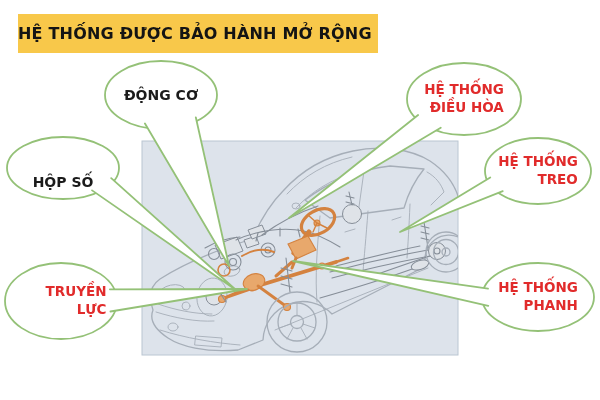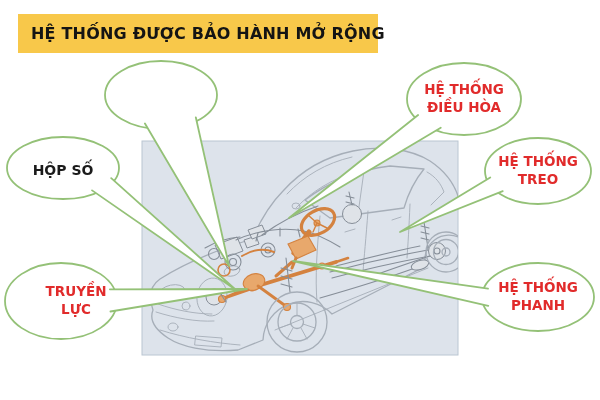--- a/index.html
+++ b/index.html
@@ -3,21 +3,21 @@
 <meta charset="utf-8">
 <style>
   html,body{margin:0;padding:0;background:#ffffff;}
   .stage{
     position:relative;width:600px;height:400px;overflow:hidden;background:#ffffff;
     font-family:"DejaVu Sans","Liberation Sans",sans-serif;
   }
   
   .banner{
     position:absolute;left:18px;top:14px;width:360px;height:39px;
-    background:var(--banner_bg);display:flex;align-items:center;padding-left:13px;
+    background:var(--banner_bg);display:flex;align-items:center;
     box-sizing:border-box;
   }
   .banner .title{
     font-size:16px;font-weight:bold;color:var(--title_text);letter-spacing:.2px;white-space:nowrap;
   }
   
   svg.diagram{position:absolute;left:0;top:0;width:600px;height:400px;}
   .bubble-ellipse{fill:var(--bubble_fill);stroke:var(--bubble_border);stroke-width:1.8;}
   .bubble-tail-fill{fill:var(--bubble_fill);stroke:none;}
   .bubble-tail-stroke{fill:none;stroke:var(--bubble_border);stroke-width:1.8;stroke-linejoin:round;stroke-linecap:round;}
@@ -26,23 +26,23 @@
   .graymech{stroke:var(--part_gray);fill:none;stroke-width:1.1;stroke-linejoin:round;stroke-linecap:round;}
   .grayfill{fill:#dfe3e8;stroke:var(--part_gray);stroke-width:1;}
   .orange{stroke:var(--part_orange);fill:none;stroke-linejoin:round;stroke-linecap:round;}
   .orangefill{fill:#e8a86c;stroke:var(--part_orange);stroke-width:1.1;}
   
   .bubble-label{
     position:absolute;width:120px;height:52px;display:flex;align-items:center;justify-content:center;
     text-align:center;font-weight:bold;white-space:pre-line;line-height:1.3;pointer-events:none;
   }
   .bubble-label.black{color:var(--label_black);font-size:14px;}
-  .bubble-label.red{color:var(--label_red);font-size:13.5px;}
+  .bubble-label.red{color:var(--label_red);font-size:13.5px;text-align:right;}
   #bl-engine{left:101px;top:69px;}
-  #bl-gearbox{left:3px;top:144px;}
+  #bl-gearbox{left:3px;top:156px;}
   #bl-drivetrain{left:16px;top:275px;}
   #bl-ac{left:404px;top:73px;}
   #bl-suspension{left:478px;top:145px;}
   #bl-brake{left:478px;top:271px;}
 </style>
 </head>
 <body>
 
 <div class="stage">
 
@@ -194,20 +194,21 @@
           <path d="M502.7523497834061,191.14509274331093 L400,232 L490.25586682552347,177.5235805759721" class="bubble-tail-stroke"></path>
         </g>
         <g>
           <ellipse cx="538" cy="297" rx="56" ry="34" class="bubble-ellipse"></ellipse>
           <path d="M488.27215268992217,305.77115114168214 L293,261 L488.0143918112074,288.73087932549004 Z" class="bubble-tail-fill"></path>
           <path d="M488.27215268992217,305.77115114168214 L293,261 L488.0143918112074,288.73087932549004" class="bubble-tail-stroke"></path>
         </g>
       </g>
   </svg>
 
+  <div class="bubble-label black" id="bl-engine">ĐỘNG CƠ</div>
   <div class="bubble-label black" id="bl-gearbox">HỘP SỐ</div>
   <div class="bubble-label red" id="bl-drivetrain">TRUYỀN
 LỰC</div>
   <div class="bubble-label red" id="bl-ac">HỆ THỐNG
 ĐIỀU HÒA</div>
   <div class="bubble-label red" id="bl-suspension">HỆ THỐNG
 TREO</div>
   <div class="bubble-label red" id="bl-brake">HỆ THỐNG
 PHANH</div>
 

